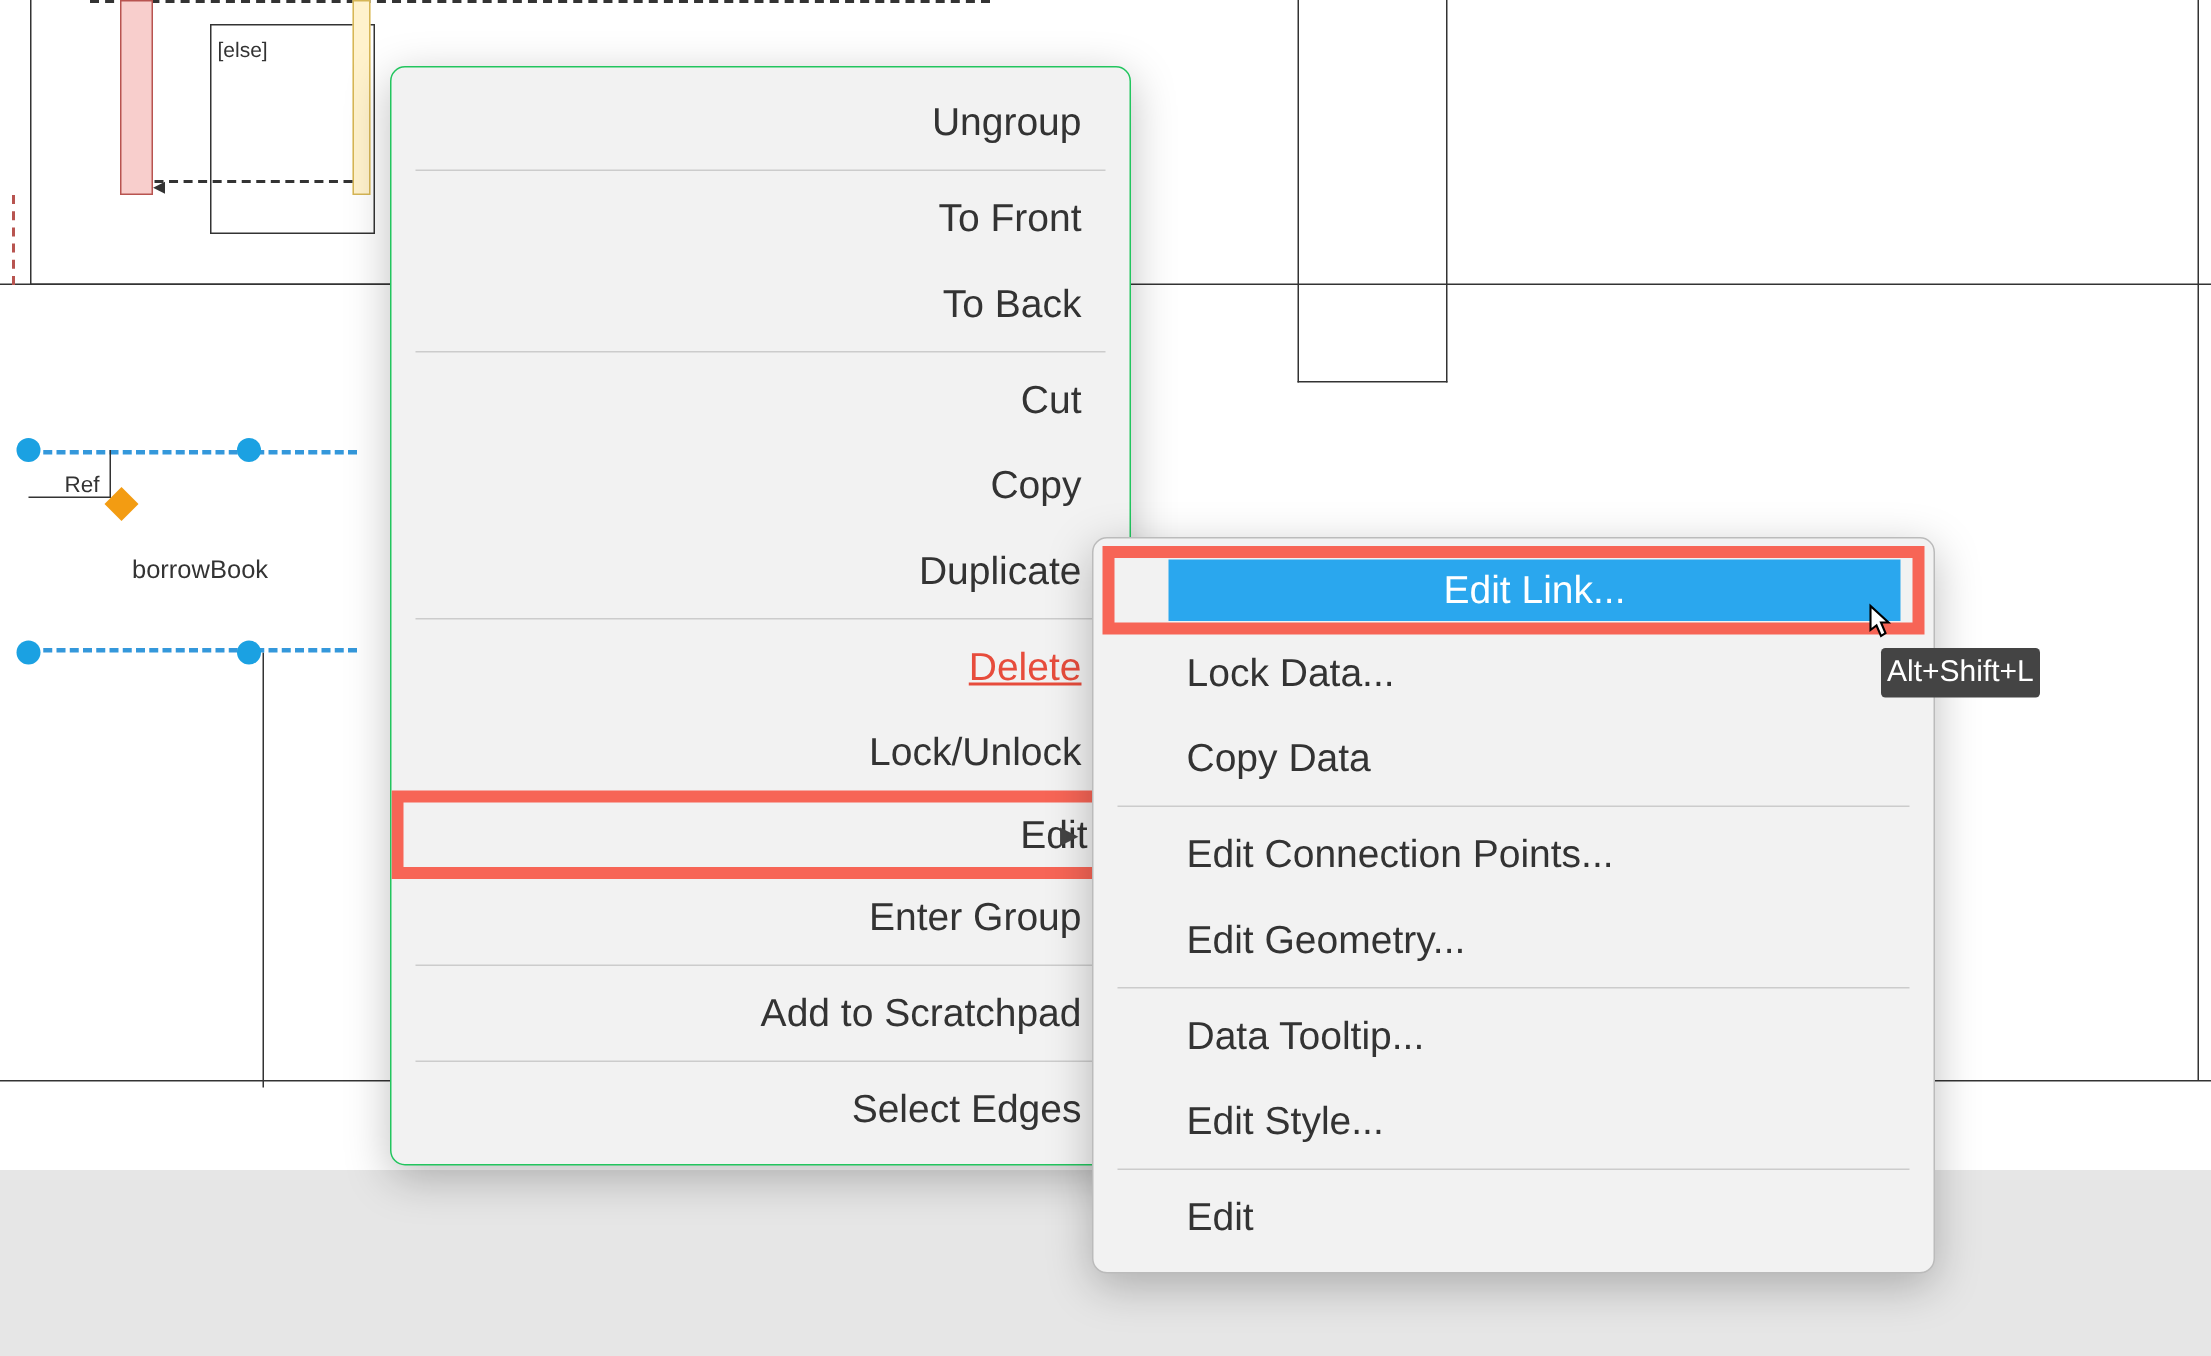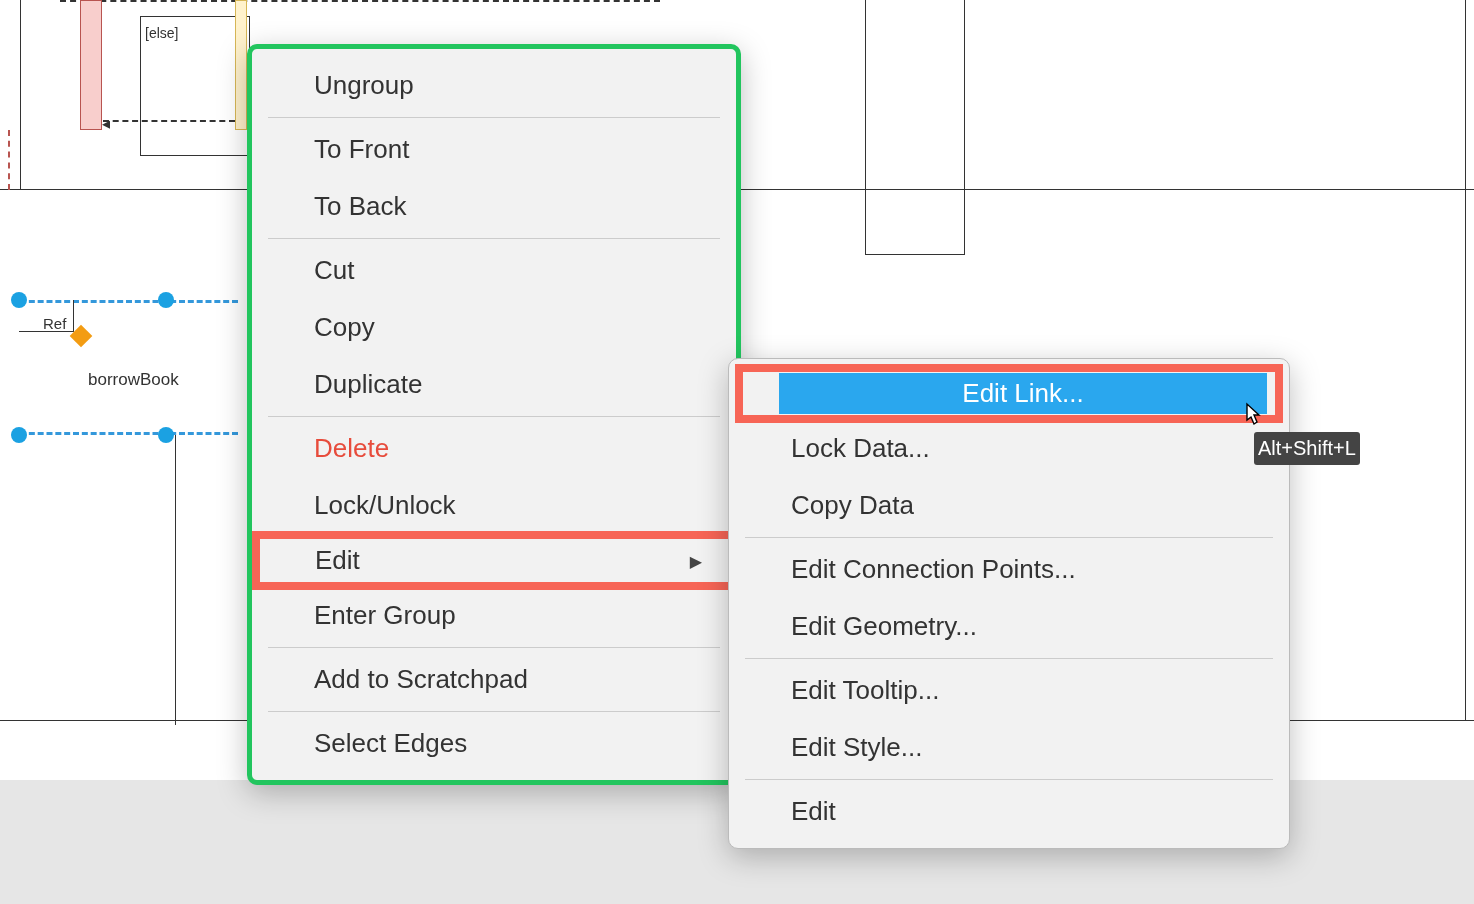--- a/index.html
+++ b/index.html
@@ -203,39 +203,40 @@
       left: 175px;
       width: 0;
       height: 290px;
       border-left: 1px solid #333;
     }
     
     
     .context-menu {
       position: absolute;
       top: 44px;
-      left: 247px;
+      left: 260px;
       width: 494px;
       background: #f2f2f2;
-      border: 5px solid #22c55e;
+      border: 1px solid #22c55e;
       border-radius: 10px;
       box-shadow: 0 8px 30px rgba(0,0,0,0.25);
       padding: 8px 0;
       overflow: hidden;
+      text-align: right;
     }
     .menu-item {
       padding: 13px 32px;
       font-size: 26px;
       color: #333;
       cursor: default;
       border-left: 30px solid transparent;
       padding-left: 32px;
       position: relative;
     }
-    .menu-item.danger { color: #e74c3c; }
+    .menu-item.danger { color: #e74c3c; text-decoration: underline; }
     .menu-sep {
       border-top: 1px solid #ccc;
       margin: 3px 16px;
     }
     .menu-item.has-sub::after {
       content: '▶';
       position: absolute;
       right: 26px;
       top: 50%;
       transform: translateY(-50%);
@@ -373,21 +374,21 @@
 <div class="sub-menu">
   <div class="sub-item hl">
     <span class="inner-hl">Edit Link...</span>
   </div>
   <div class="sub-item">Lock Data...</div>
   <div class="sub-item">Copy Data</div>
   <div class="menu-sep"></div>
   <div class="sub-item">Edit Connection Points...</div>
   <div class="sub-item">Edit Geometry...</div>
   <div class="menu-sep"></div>
-  <div class="sub-item">Edit Tooltip...</div>
+  <div class="sub-item">Data Tooltip...</div>
   <div class="sub-item">Edit Style...</div>
   <div class="menu-sep"></div>
   <div class="sub-item">Edit</div>
 </div>
 
 <div class="cursor">
   <svg width="26" height="30" viewBox="0 0 26 30">
     <path d="M9 2 L9 18 L13 15 L16 22 L19 20 L16 13 L21 13 Z" fill="#fff" stroke="#000" stroke-width="1.4"></path>
   </svg>
 </div>

